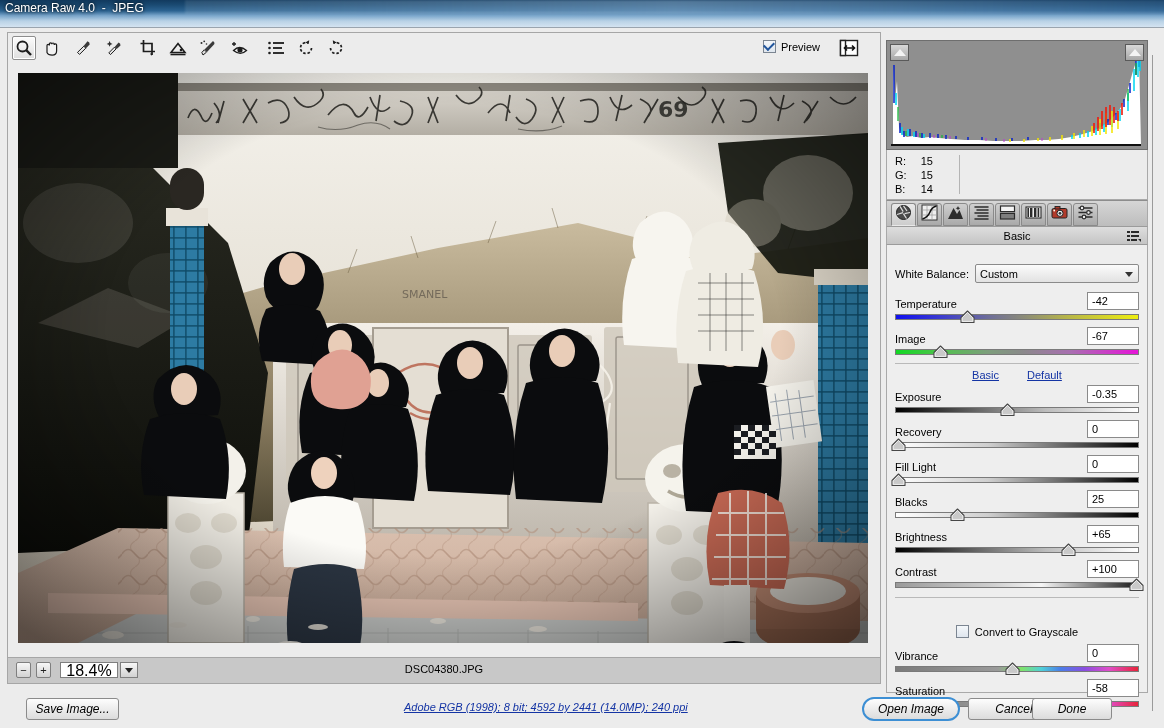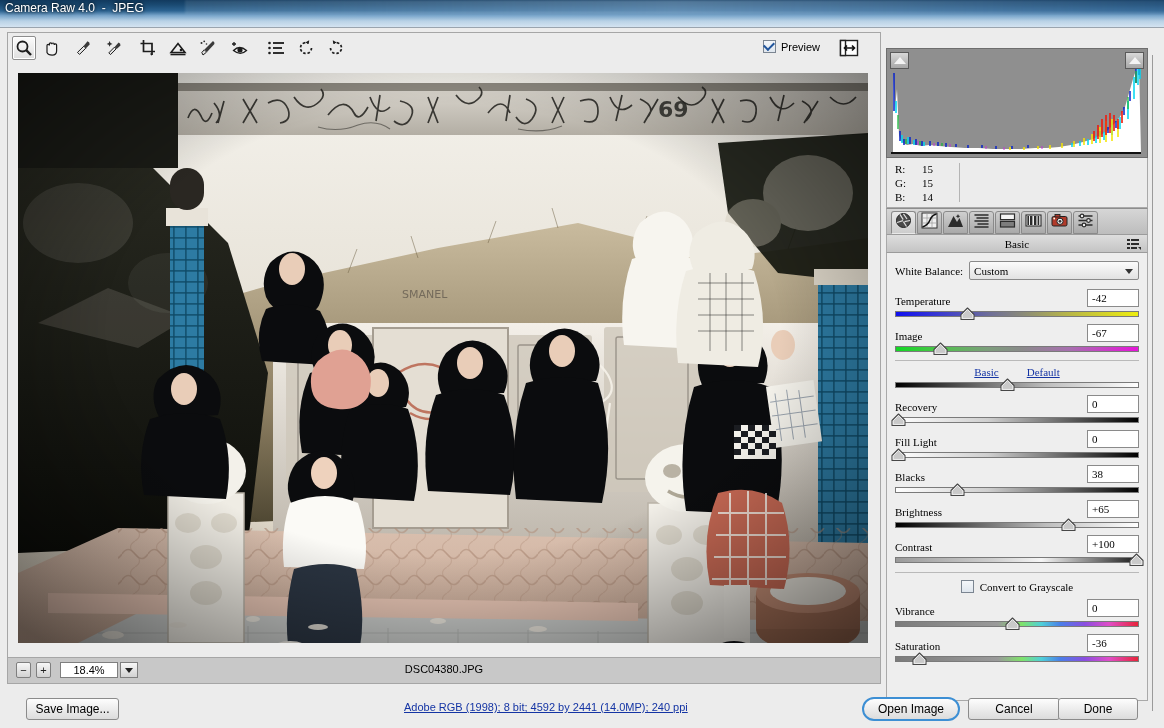--- a/index.html
+++ b/index.html
@@ -105,36 +105,36 @@
   .zbtn {
     position: absolute; top: 4px; width: 15px; height: 16px;
     border: 1px solid #7f7f7f;
     background: linear-gradient(to bottom,#f7f7f7,#d2d2d2);
     font-size: 11px; line-height: 14px; text-align: center;
     color:#222; border-radius:2px;
   }
   #zoomval {
     position: absolute; left: 52px; top: 4px; width: 58px; height: 16px;
     background: #fff; border: 1px solid #7f7f7f;
-    font-size: 11px; line-height: 15px; text-align: center; color:#000;
+    font-size: 16px; line-height: 15px; text-align: center; color:#000;
   }
   #zoomdd {
     position: absolute; left: 112px; top: 4px; width: 18px; height: 16px;
     border: 1px solid #7f7f7f;
     background: linear-gradient(to bottom,#f7f7f7,#d2d2d2);
     display:flex; align-items:center; justify-content:center;
   }
   #filename {
     position: absolute; left: 0; right: 0; top: 5px;
     text-align: center; font-size: 11px; color: #000;
   }
 
   
   #rightpane {
-    position: absolute; left: 886px; top: 20px; width: 262px; height: 652px; font-family: Liberation Serif, serif;
+    position: absolute; left: 886px; top: 12px; width: 262px; height: 652px;
   }
 
   
   #histo-wrap {
     position: relative; width: 262px; height: 110px;
     background: #8f8f8f;
     border: 1px solid #6e6e6e;
   }
   #histo { position:absolute; left:0; top:0; width:260px; height:108px; }
   .clipbtn {
@@ -189,21 +189,21 @@
     font-size: 11px; color:#000;
     display:flex; align-items:center; justify-content:center;
   }
   #panelmenu { position:absolute; right:6px; top:4px; }
 
   
   #settings {
     position: relative; width:262px; height: 448px;
     background: #eeeeee;
     border-left:1px solid #a9a9a9;border-right:1px solid #a9a9a9;border-bottom:1px solid #a9a9a9;
-    padding: 8px 8px 0 8px;
+    padding: 19px 8px 0 8px;
     font-size: 11px; color: #000;
   }
 
   .wbrow { display:flex; align-items:center; gap:6px; margin-bottom: 9px; }
   #wbselect {
     flex: 1; height: 19px;
     border: 1px solid #8a8a8a;
     background: linear-gradient(to bottom,#fbfbfb,#e2e2e2);
     border-radius:2px;
     display:flex; align-items:center; padding:0 4px;
@@ -233,25 +233,25 @@
   .thumb svg { display:block; }
 
   .autorow {
     display:flex; justify-content:center; gap: 28px;
     border-top: 1px solid #b9b9b9;
     padding-top: 5px; margin-top: 8px; margin-bottom: 4px;
   }
   .autorow a { color:#1434a4; text-decoration: underline; font-size:11px; cursor:default; }
 
   .graydiv { border-top: 1px solid #b9b9b9; margin-top: 9px; padding-top:7px; }
-  .grayrow { display:flex; justify-content:center; align-items:center; gap:6px; margin-bottom: 6px; }
+  .grayrow { display:flex; justify-content:center; align-items:center; gap:6px; margin-bottom: 6px; margin-top: 20px; }
 
   
   #bottombar {
-    position: absolute; left: 0; top: 662px; width: 1164px; height: 66px;
+    position: absolute; left: 0; top: 662px; width: 1164px; height: 66px; font-style: italic;
   }
   .btn {
     position: absolute;
     border: 1px solid #8b8b8b;
     border-radius: 3px;
     background: linear-gradient(to bottom,#fdfdfd,#dcdcdc);
     font-size: 12px; color:#000;
     display:flex;align-items:center;justify-content:center;
     cursor: default;
   }
@@ -887,20 +887,24 @@
             </div>
           </div>
 
         <div class="autorow">
           <a>Basic</a>
           <a>Default</a>
         </div>
 
         <div id="slider-group-tone">
             <div class="slider-block">
+              <div class="slider-head">
+                <span class="slider-label">Exposure</span>
+                <div class="slider-val">-0.35</div>
+              </div>
               <div class="track" style="background: linear-gradient(to right, rgb(0, 0, 0) 0%, rgb(189, 189, 189) 62%, rgb(255, 255, 255) 100%);">
                 <div class="thumb" style="left: 46%;">
                   <svg width="15" height="14" viewBox="0 0 15 14">
                     <path d="M7.5 1 L14 7.5 L14 12.5 L1 12.5 L1 7.5 Z" fill="#c9c9c9" stroke="#474747" stroke-width="1.1" stroke-linejoin="round"></path>
                     <path d="M7.5 2.4 L12.8 7.8 L12.8 11.4 L2.2 11.4 L2.2 7.8 Z" fill="none" stroke="#f2f2f2" stroke-width="0.9"></path>
                   </svg>
                 </div>
               </div>
             </div>
             <div class="slider-block">
@@ -927,21 +931,21 @@
                   <svg width="15" height="14" viewBox="0 0 15 14">
                     <path d="M7.5 1 L14 7.5 L14 12.5 L1 12.5 L1 7.5 Z" fill="#c9c9c9" stroke="#474747" stroke-width="1.1" stroke-linejoin="round"></path>
                     <path d="M7.5 2.4 L12.8 7.8 L12.8 11.4 L2.2 11.4 L2.2 7.8 Z" fill="none" stroke="#f2f2f2" stroke-width="0.9"></path>
                   </svg>
                 </div>
               </div>
             </div>
             <div class="slider-block">
               <div class="slider-head">
                 <span class="slider-label">Blacks</span>
-                <div class="slider-val">38</div>
+                <div class="slider-val">25</div>
               </div>
               <div class="track" style="background: linear-gradient(to right, rgb(255, 255, 255) 0%, rgb(207, 207, 207) 38%, rgb(0, 0, 0) 100%);">
                 <div class="thumb" style="left: 25%;">
                   <svg width="15" height="14" viewBox="0 0 15 14">
                     <path d="M7.5 1 L14 7.5 L14 12.5 L1 12.5 L1 7.5 Z" fill="#c9c9c9" stroke="#474747" stroke-width="1.1" stroke-linejoin="round"></path>
                     <path d="M7.5 2.4 L12.8 7.8 L12.8 11.4 L2.2 11.4 L2.2 7.8 Z" fill="none" stroke="#f2f2f2" stroke-width="0.9"></path>
                   </svg>
                 </div>
               </div>
             </div>
@@ -991,21 +995,21 @@
                     <svg width="15" height="14" viewBox="0 0 15 14">
                       <path d="M7.5 1 L14 7.5 L14 12.5 L1 12.5 L1 7.5 Z" fill="#c9c9c9" stroke="#474747" stroke-width="1.1" stroke-linejoin="round"></path>
                       <path d="M7.5 2.4 L12.8 7.8 L12.8 11.4 L2.2 11.4 L2.2 7.8 Z" fill="none" stroke="#f2f2f2" stroke-width="0.9"></path>
                     </svg>
                   </div>
                 </div>
               </div>
               <div class="slider-block">
                 <div class="slider-head">
                   <span class="slider-label">Saturation</span>
-                  <div class="slider-val">-36</div>
+                  <div class="slider-val">-58</div>
                 </div>
                 <div class="track" style="background: linear-gradient(to right, rgb(123, 123, 123) 0%, rgb(154, 154, 154) 42%, rgb(127, 226, 106) 52%, rgb(79, 208, 216) 60%, rgb(74, 126, 232) 68%, rgb(138, 78, 224) 78%, rgb(224, 78, 200) 88%, rgb(232, 36, 58) 100%);">
                   <div class="thumb" style="left: 9.5%;">
                     <svg width="15" height="14" viewBox="0 0 15 14">
                       <path d="M7.5 1 L14 7.5 L14 12.5 L1 12.5 L1 7.5 Z" fill="#c9c9c9" stroke="#474747" stroke-width="1.1" stroke-linejoin="round"></path>
                       <path d="M7.5 2.4 L12.8 7.8 L12.8 11.4 L2.2 11.4 L2.2 7.8 Z" fill="none" stroke="#f2f2f2" stroke-width="0.9"></path>
                     </svg>
                   </div>
                 </div>
               </div>
@@ -1015,16 +1019,16 @@
     </div>
 
     <div id="rightdivider"></div>
   </div>
 
   <div id="bottombar">
     <div class="btn" style="left:26px; top:36px; width:93px; height:22px;">Save Image...</div>
     <a id="infolink" style="top:39px;">Adobe RGB (1998); 8 bit; 4592 by 2441 (14.0MP); 240 ppi</a>
     <div class="btn primary" style="left:862px; top:35px; width:98px; height:24px;border-radius:12px;">Open Image</div>
     <div class="btn" style="left:968px; top:36px; width:92px; height:22px;">Cancel</div>
-    <div class="btn" style="left:1058px; top:36px; width:80px; height:22px;">Done</div>
+    <div class="btn" style="left:1032px; top:36px; width:80px; height:22px;">Done</div>
 
   </div>
 </div>
 
 </body></html>

